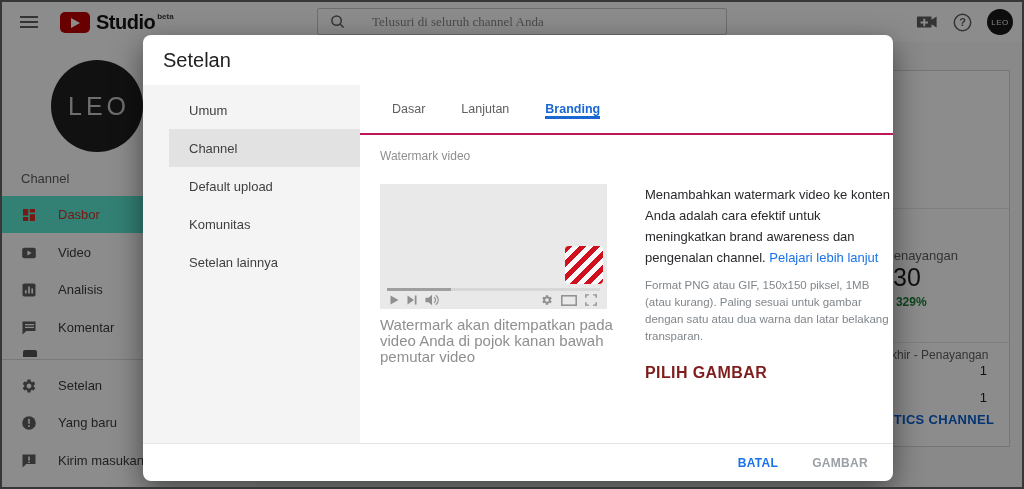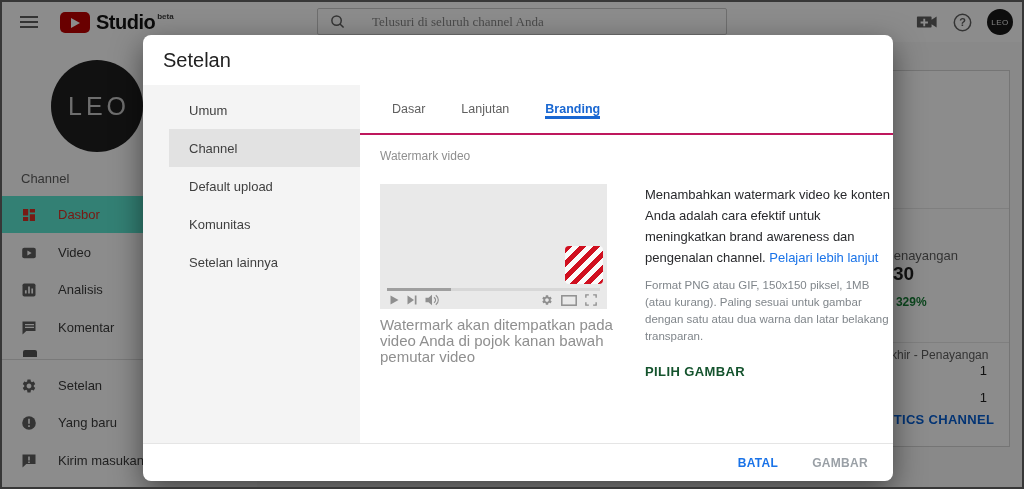--- a/index.html
+++ b/index.html
@@ -41,21 +41,21 @@
   .side-item.sel { background:#5eead4; color:#d93025; }
   .side-item.sel .ic { color:#d93025; }
   .side-divider { position:absolute; left:0; top:317px; width:100%; border-top:1px solid #dcdcdc; }
   .side-partial { position:absolute; left:21px; top:308px; width:14px; height:7px; background:#555; border-radius:2px 2px 0 0;}
 
   .dashboard { position:absolute; left:255px; top:40px; right:0; bottom:0; background:#f9f9f9; z-index:1; }
   .card { position:absolute; left:515px; top:28px; width:238px; height:377px; background:#fff;
           border:1px solid #d6d6d6; }
   .card-sec1 { height:138px; border-bottom:1px solid #e8e8e8; }
   .views-label { position:absolute; left:112px; top:177px; font-size:13px; color:#606060; white-space:nowrap;}
-  .views-value { position:absolute; left:120px; top:192px; font-size:19px; color:#1f1f1f;font-weight:bold; }
+  .views-value { position:absolute; left:120px; top:192px; font-size:25px; color:#1f1f1f; }
   .views-delta { position:absolute; left:111px; top:224px; font-size:12px; font-weight:bold; color:#188038; white-space:nowrap;}
   .views-delta .arr { font-size:9px; margin-right:3px; }
   .card-div2 { position:absolute; left:0; top:271px; width:100%; border-top:1px solid #e8e8e8; }
   .recent-label { position:absolute; left:58px; top:277px; font-size:12px; color:#606060; white-space:nowrap; }
   .stat-val { position:absolute; right:22px; font-size:13px; color:#1f1f1f; }
   .card-link { position:absolute; left:34px; top:341px; font-size:13px; font-weight:bold; color:#065fd4;
                letter-spacing:0.3px; white-space:nowrap; cursor:pointer; }
 
   .overlay { position:absolute; inset:0; background:rgba(0,0,0,0.45); z-index:2; }
 
@@ -87,21 +87,21 @@
   .progress { height:3px; margin:2px 7px 0; background:#d7d7d7; position:relative; cursor:pointer;}
   .progress-fill { width:30%; height:100%; background:#9f9f9f; }
   .controls { height:18px; display:flex; align-items:center; padding:0 6px; color:#8f8f8f; }
   .controls .cic { display:flex; margin:0 4px; cursor:pointer; }
   .controls .spacer { flex:1; }
   .caption { margin-top:8px; width:238px; font-size:15px; line-height:16px; color:#8f8f8f; }
   .desc-col { margin-left:38px; width:245px; }
   .desc { font-size:13px; line-height:21px; color:#28292c; }
   .desc-link { color:#1a73e8; cursor:pointer; }
   .format-note { margin-top:9px; font-size:11.5px; line-height:17px; color:#80868b; }
-  .choose-btn { margin-top:19px; font-size:13px; font-weight:bold; color:#14532d;
+  .choose-btn { margin-top:19px; font-size:16px; font-weight:bold; color:#7f1d1d;
                 letter-spacing:0.4px; cursor:pointer; display:inline-block; }
   .modal-footer { flex:none; height:38px; border-top:1px solid #e5e5e5; display:flex;
                   align-items:center; justify-content:flex-end; gap:18px; padding-right:17px; }
   .btn { font-size:12px; font-weight:bold; letter-spacing:0.3px; padding:4px 8px; cursor:pointer; background:none; border:none; font-family:inherit;}
   .btn-cancel { color:#1a73e8; }
   .btn-save { color:#9aa0a6; cursor:default; }
 </style>
 </head>
 <body>
 

